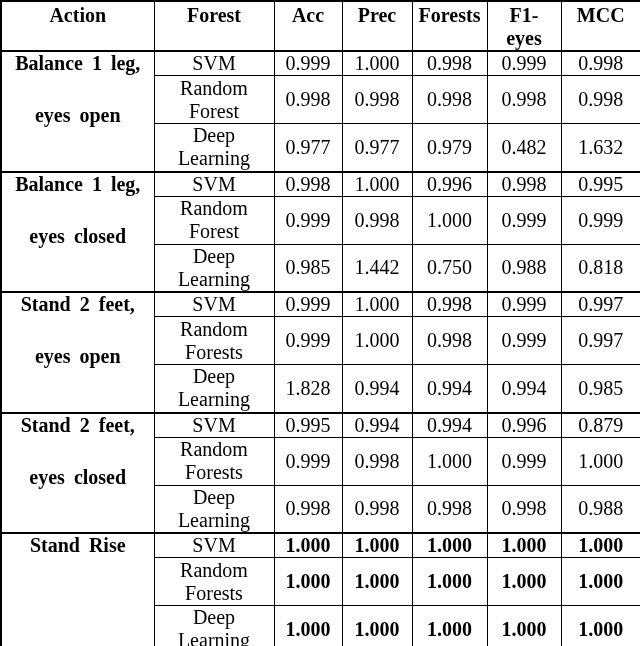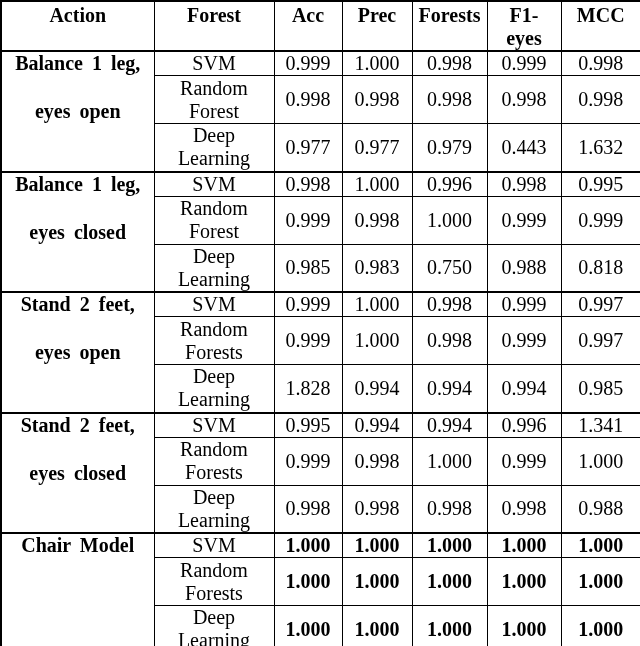--- a/index.html
+++ b/index.html
@@ -58,21 +58,22 @@
   tr.row-double { height: 48px; }
   td.action-cell {
     font-weight: bold;
     vertical-align: top;
     word-spacing: 4px;
   }
   .action-inner {
     height: 71px;
     display: flex;
     flex-direction: column;
-    justify-content: space-between;
+    justify-content: flex-start;
+    gap: 29px;
   }
   td.value-cell.bold {
     font-weight: bold;
   }
   .cell-line { display: block; }
 </style>
 </head>
 <body>
 
 <div class="page">
@@ -141,21 +142,21 @@
           <td class="value-cell">0.998</td>
         </tr>
         <tr class="row-double">
           <td class="model-cell">
             <span class="cell-line">Deep</span>
             <span class="cell-line">Learning</span>
           </td>
           <td class="value-cell">0.977</td>
           <td class="value-cell">0.977</td>
           <td class="value-cell">0.979</td>
-          <td class="value-cell">0.443</td>
+          <td class="value-cell">0.482</td>
           <td class="value-cell">1.632</td>
         </tr>
         <tr class="group-start row-single">
           <td class="action-cell" rowspan="3">
             <div class="action-inner">
               <span class="cell-line">Balance 1 leg,</span>
               <span class="cell-line">eyes closed</span>
             </div>
           </td>
           <td class="model-cell">
@@ -177,21 +178,21 @@
           <td class="value-cell">1.000</td>
           <td class="value-cell">0.999</td>
           <td class="value-cell">0.999</td>
         </tr>
         <tr class="row-double">
           <td class="model-cell">
             <span class="cell-line">Deep</span>
             <span class="cell-line">Learning</span>
           </td>
           <td class="value-cell">0.985</td>
-          <td class="value-cell">0.983</td>
+          <td class="value-cell">1.442</td>
           <td class="value-cell">0.750</td>
           <td class="value-cell">0.988</td>
           <td class="value-cell">0.818</td>
         </tr>
         <tr class="group-start row-single">
           <td class="action-cell" rowspan="3">
             <div class="action-inner">
               <span class="cell-line">Stand 2 feet,</span>
               <span class="cell-line">eyes open</span>
             </div>
@@ -234,21 +235,21 @@
               <span class="cell-line">eyes closed</span>
             </div>
           </td>
           <td class="model-cell">
             <span class="cell-line">SVM</span>
           </td>
           <td class="value-cell">0.995</td>
           <td class="value-cell">0.994</td>
           <td class="value-cell">0.994</td>
           <td class="value-cell">0.996</td>
-          <td class="value-cell">1.341</td>
+          <td class="value-cell">0.879</td>
         </tr>
         <tr class="row-double">
           <td class="model-cell">
             <span class="cell-line">Random</span>
             <span class="cell-line">Forests</span>
           </td>
           <td class="value-cell">0.999</td>
           <td class="value-cell">0.998</td>
           <td class="value-cell">1.000</td>
           <td class="value-cell">0.999</td>
@@ -261,21 +262,21 @@
           </td>
           <td class="value-cell">0.998</td>
           <td class="value-cell">0.998</td>
           <td class="value-cell">0.998</td>
           <td class="value-cell">0.998</td>
           <td class="value-cell">0.988</td>
         </tr>
         <tr class="group-start row-single">
           <td class="action-cell" rowspan="3">
             <div class="action-inner">
-              <span class="cell-line">Chair Model</span>
+              <span class="cell-line">Stand Rise</span>
             </div>
           </td>
           <td class="model-cell">
             <span class="cell-line">SVM</span>
           </td>
           <td class="value-cell bold">1.000</td>
           <td class="value-cell bold">1.000</td>
           <td class="value-cell bold">1.000</td>
           <td class="value-cell bold">1.000</td>
           <td class="value-cell bold">1.000</td>

